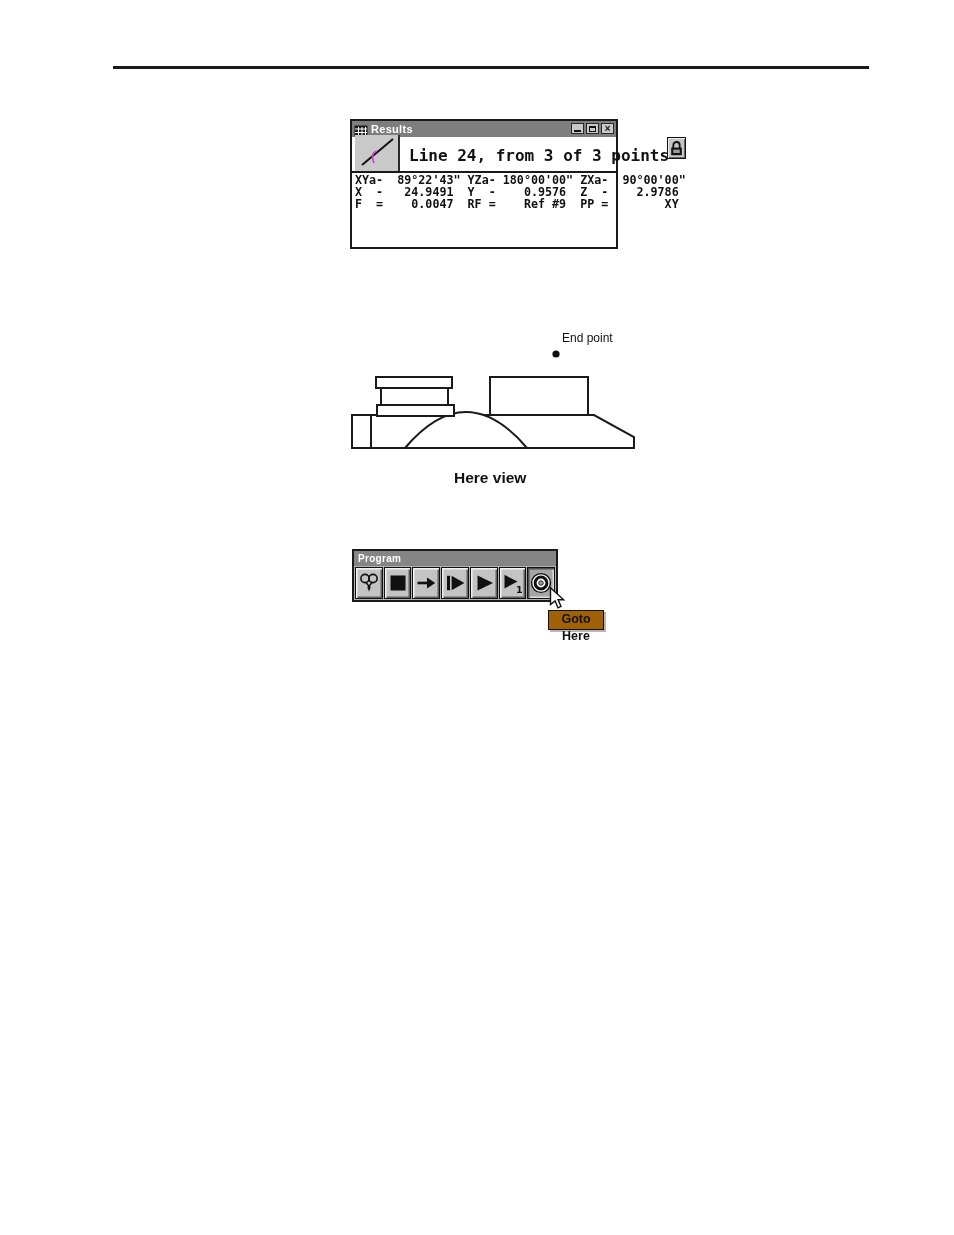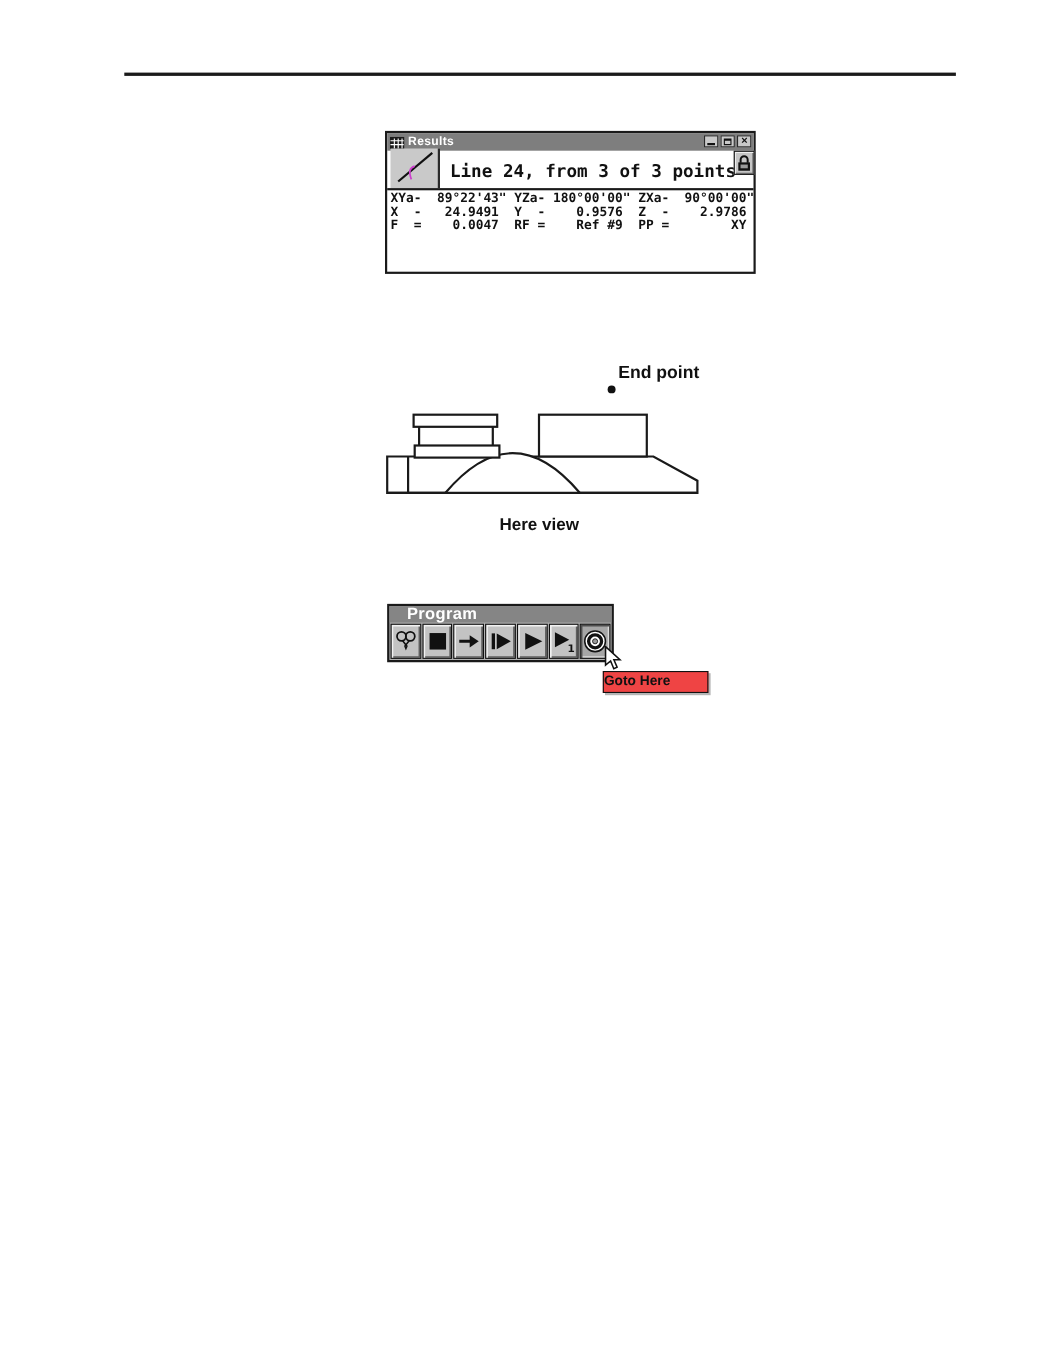--- a/index.html
+++ b/index.html
@@ -3,21 +3,21 @@
 <meta charset="utf-8">
 <style>
   html,body{margin:0;padding:0;background:#ffffff;}
   .page{position:relative;width:954px;height:1235px;background:#fff;overflow:hidden;
         font-family:"Liberation Sans","DejaVu Sans",sans-serif;color:#111;}
 
   
   .top-rule{position:absolute;left:113px;top:66px;width:756px;height:3px;background:#1a1a1a;}
 
   
-  .results-window{position:absolute;left:350px;top:119px;width:337px;height:130px;
+  .results-window{position:absolute;left:350px;top:119px;width:268px;height:130px;
                   border:2px solid #1a1a1a;background:#fff;box-sizing:border-box;}
   .r-titlebar{position:absolute;left:0;top:0;width:100%;height:16px;background:#7e7e7e;
               display:flex;align-items:center;padding-left:2px;box-sizing:border-box;}
   .r-appicon{width:14px;height:12px;margin-right:3px;display:inline-block;}
   .r-title{color:#fff;font-weight:bold;font-size:11px;letter-spacing:.3px;line-height:14px;}
   .winbtns{position:absolute;right:2px;top:2px;display:flex;gap:2px;}
   .wbtn{width:13px;height:11px;background:#c9c9c9;border:1px solid #2a2a2a;box-sizing:border-box;
         display:flex;align-items:center;justify-content:center;position:relative;}
   .glyph-min{position:absolute;left:2px;bottom:1px;width:7px;height:2px;background:#111;}
   .glyph-max{width:7px;height:6px;border:1px solid #111;border-top-width:2px;box-sizing:border-box;}
@@ -27,41 +27,41 @@
   .r-caption{position:absolute;left:57px;top:25px;font-family:"DejaVu Sans Mono",monospace;
              font-weight:bold;font-size:16px;white-space:pre;}
   .lock-btn{position:absolute;left:315px;top:16px;width:19px;height:22px;background:#c6c6c6;
             border:1px solid #111;box-shadow:inset 1px 1px 0 #f0f0f0, inset -1px -1px 0 #666;
             padding:0;display:flex;align-items:center;justify-content:center;}
   .r-sep{position:absolute;left:0;top:50px;width:100%;height:2px;background:#1a1a1a;}
   .r-data{position:absolute;left:3px;top:53px;margin:0;font-family:"DejaVu Sans Mono",monospace;
           font-weight:bold;font-size:11.7px;line-height:12.2px;white-space:pre;}
 
   
-  .endpoint-label{position:absolute;left:562px;top:331px;font-size:16px;font-weight:bold;}
+  .endpoint-label{position:absolute;left:562px;top:331px;font-size:12px;font-weight:normal;}
   .frontview-label{position:absolute;left:454px;top:469px;font-size:15.5px;font-weight:bold;}
   .diagram-svg{position:absolute;left:345px;top:330px;}
 
   
   .program-toolbar{position:absolute;left:352px;top:549px;width:206px;height:53px;
                    border:2px solid #1a1a1a;background:#b2b2b2;box-sizing:border-box;}
-  .p-titlebar{height:15px;background:#858585;color:#fff;font-weight:bold;font-size:15px;
-              line-height:15px;padding-left:16px;letter-spacing:.3px;}
+  .p-titlebar{height:15px;background:#858585;color:#fff;font-weight:bold;font-size:10px;
+              line-height:15px;padding-left:4px;letter-spacing:.3px;}
   .p-buttons{display:flex;gap:1px;padding:1px;height:32px;}
   .tb-btn{flex:1 1 0;height:32px;background:#c3c3c3;border:1px solid #111;box-sizing:border-box;
           box-shadow:inset 1.5px 1.5px 0 #f2f2f2, inset -1.5px -1.5px 0 #5f5f5f;
           display:flex;align-items:center;justify-content:center;padding:0;}
   .tb-btn.pressed{background:#a6a6a6;
           box-shadow:inset 1.5px 1.5px 0 #4f4f4f, inset -1.5px -1.5px 0 #dcdcdc;}
 
   .cursor-svg{position:absolute;left:549px;top:587px;}
 
-  .tooltip{position:absolute;left:548px;top:610px;width:96px;height:20px;background:#ef4444;
+  .tooltip{position:absolute;left:548px;top:610px;width:56px;height:20px;background:#a16207;
            border:1.5px solid #111;box-sizing:border-box;box-shadow:2px 2px 0 #b5b5b5;
-           font-size:12.5px;font-weight:bold;text-align:left;line-height:17px;}
+           font-size:12.5px;font-weight:bold;text-align:center;line-height:17px;}
 </style>
 </head>
 <body>
 
 <div class="page">
 
   <div class="top-rule"></div>
 
   <div class="results-window">
     <div class="r-titlebar">

